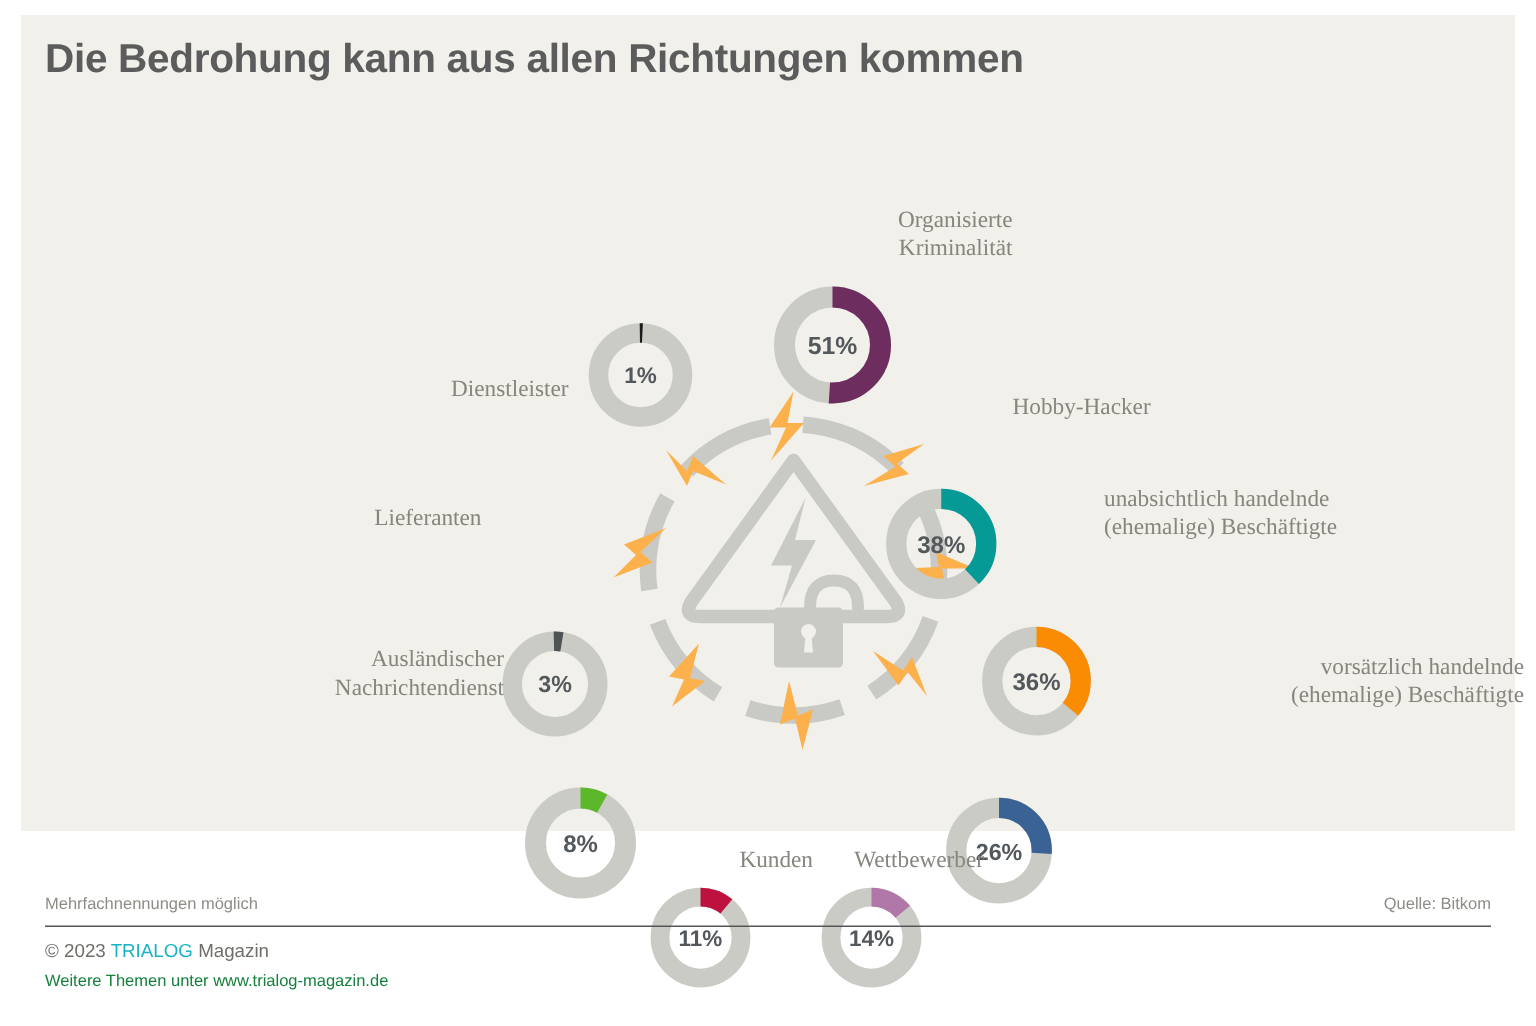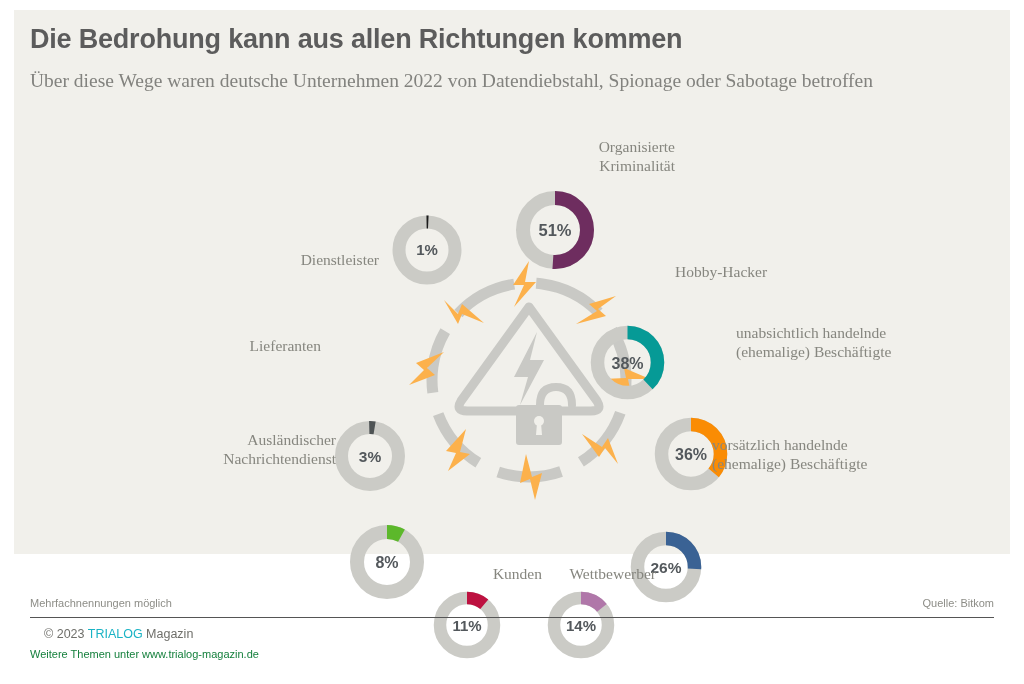--- a/index.html
+++ b/index.html
@@ -56,36 +56,35 @@
     font-family:"Liberation Sans", sans-serif;
     font-size:11px;color:#8d8d87;
   }
   .rule{
     position:absolute;left:16px;top:607px;width:964px;height:1px;
     background:#555555;
   }
   .copy{
     position:absolute;left:16px;top:617px;
     font-family:"Liberation Sans", sans-serif;
-    font-size:12.5px;color:#6f6f6a;margin-left:14px;
+    font-size:12.5px;color:#6f6f6a;
   }
   .brand{color:#19b3c4;}
   .more{
     position:absolute;left:16px;top:638px;
     font-family:"Liberation Sans", sans-serif;
     font-size:11px;color:#15803d;
   }
 </style>
 </head>
 <body>
 
 <div id="infographic">
 
   <div class="headline">Die Bedrohung kann aus allen Richtungen kommen</div>
-  <div class="subline">Über diese Wege waren deutsche Unternehmen 2022 von Datendiebstahl, Spionage oder Sabotage betroffen</div>
 
   <div class="stage">
 
     <svg style="position:absolute;left:390;top:135px;left:390px;" width="250" height="250" viewBox="0 0 250 250">
 
       <g>
         <circle cx="125" cy="125" r="97" fill="none" stroke="#c9c9c5" stroke-width="11" stroke-dasharray="64 22" stroke-linecap="butt" transform="rotate(-82 125 125)"></circle>
       </g>
 
       <g fill="none" stroke="#c9c9c5" stroke-width="9" stroke-linejoin="round" stroke-linecap="round">
@@ -198,21 +197,21 @@
 
     <div class="node" style="left:616px;top:411px;">
       <div class="donut">
         <svg width="72" height="72" viewBox="0 0 72 72">
           <circle cx="36" cy="36" r="28.5" fill="none" stroke="#cbcbc6" stroke-width="13.5"></circle>
           <circle cx="36" cy="36" r="28.5" fill="none" stroke="#3a6294" stroke-width="13.5" stroke-dasharray="46.6 132.5" transform="rotate(-90 36 36)"></circle>
           <text class="pcttext" x="36" y="42" text-anchor="middle" font-size="15.5">26%</text>
         </svg>
       </div>
     </div>
-    <div class="dlabel l" style="left:698px;top:315px;width:270px;">
+    <div class="dlabel l" style="left:732px;top:315px;width:270px;text-align:right;">
       <div>vorsätzlich handelnde</div>
       <div>(ehemalige) Beschäftigte</div>
     </div>
 
     <div class="node" style="left:419px;top:471px;">
       <div class="donut">
         <svg width="68" height="68" viewBox="0 0 68 68">
           <circle cx="34" cy="34" r="27" fill="none" stroke="#cbcbc6" stroke-width="12.5"></circle>
           <circle cx="34" cy="34" r="27" fill="none" stroke="#bd1140" stroke-width="12.5" stroke-dasharray="18.7 151.0" transform="rotate(-90 34 34)"></circle>
           <text class="pcttext" x="34" y="39.5" text-anchor="middle" font-size="15">11%</text>

